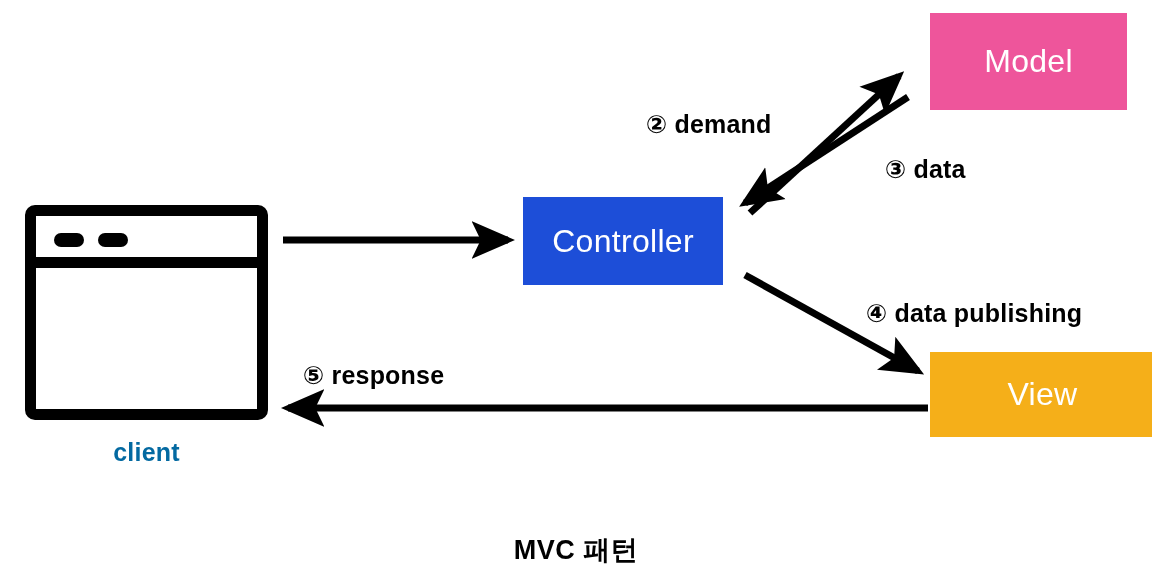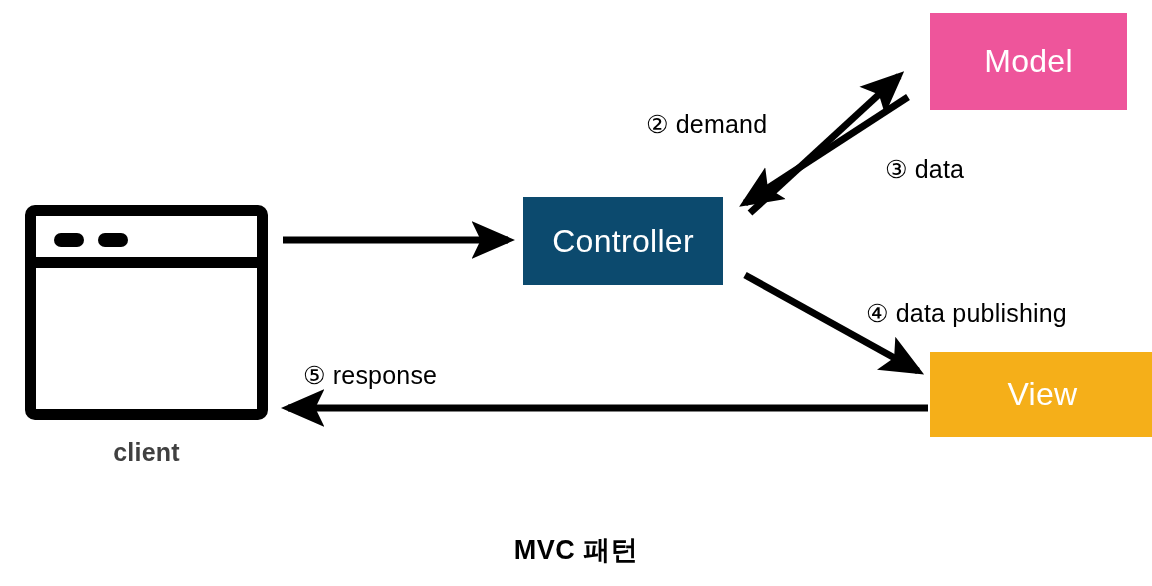--- a/index.html
+++ b/index.html
@@ -51,21 +51,21 @@
   .client-dot.d2 { left: 62px; }
 
   .client-label {
     position: absolute;
     left: 25px;
     top: 438px;
     width: 243px;
     text-align: center;
     font-size: 25px;
     font-weight: bold;
-    color: #404040;
+    color: #0369a1;
     letter-spacing: 0.2px;
   }
 
   
   .box {
     position: absolute;
     display: flex;
     align-items: center;
     justify-content: center;
     color: #ffffff;
@@ -90,21 +90,21 @@
     top: 352px;
     width: 225px;
     height: 85px;
     align-items: center;
   }
 
   
   .arrow-label {
     position: absolute;
     font-size: 25px;
-    font-weight: normal;
+    font-weight: bold;
     color: #000000;
     white-space: nowrap;
     letter-spacing: 0.2px;
   }
   .lbl-request  { left: 303px; top: 183px; }
   .lbl-demand   { left: 646px; top: 110px; }
   .lbl-data     { left: 885px; top: 155px; }
   .lbl-publish  { left: 866px; top: 299px; }
   .lbl-response { left: 303px; top: 361px; }
 
@@ -154,21 +154,21 @@
   </svg>
 
   <div class="client-icon">
     <div class="client-titlebar">
       <span class="client-dot d1"></span>
       <span class="client-dot d2"></span>
     </div>
   </div>
   <div class="client-label">client</div>
 
-  <div class="box box-controller" style="background:#0c4a6e">
+  <div class="box box-controller" style="background:#1d4ed8">
     <span>Controller</span>
   </div>
 
   <div class="box box-model" style="background:#EE559B">
     <span>Model</span>
   </div>
 
   <div class="box box-view" style="background:#F5AF19">
     <span>View</span>
   </div>

